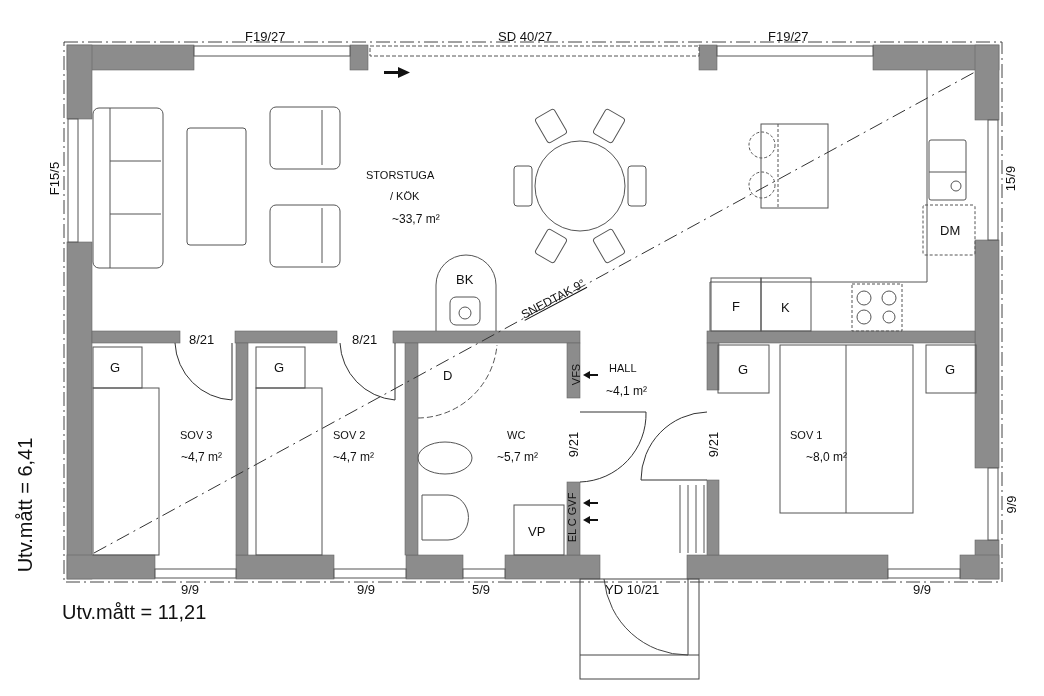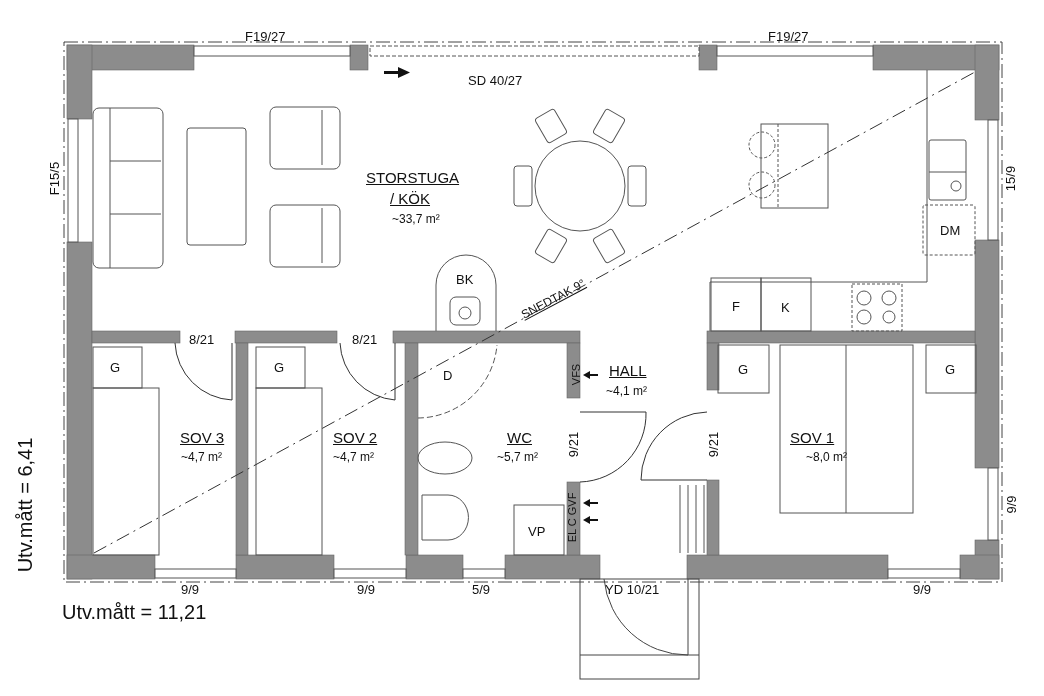--- a/index.html
+++ b/index.html
@@ -1,19 +1,19 @@
 <!DOCTYPE html>
 <html><head>
 <meta charset="utf-8">
 <style>
   html,body{margin:0;padding:0;background:#fff;}
   body{width:1044px;height:696px;position:relative;overflow:hidden;font-family:"Liberation Sans",sans-serif;color:#111;}
   #plan{position:absolute;left:0;top:0;width:1044px;height:696px;}
   .lbl{position:absolute;white-space:nowrap;font-family:"Liberation Sans",sans-serif;color:#111;line-height:1;}
-  .room-name{font-size:15px;text-align:left;text-decoration:underline;}
+  .room-name{font-size:11px;text-align:left;}
   .room-area{font-size:12px;text-align:center;}
   .dim{font-size:13px;}
   .small{font-size:13px;}
   .rot{transform-origin:center center;}
   .big{font-size:20px;}
 </style>
 </head>
 <body>
 
 <svg id="plan" width="1044" height="696" viewBox="0 0 1044 696" xmlns="http://www.w3.org/2000/svg">
@@ -177,21 +177,21 @@
     <polygon points="583,503 590,499 590,507"></polygon>
       <rect x="590" y="502" width="8" height="2"></rect>
     <polygon points="583,520 590,516 590,524"></polygon>
       <rect x="590" y="519" width="8" height="2"></rect>
   </g>
 
   <line x1="94" y1="553" x2="975" y2="72" stroke="#333" stroke-width="1" stroke-dasharray="14 5 2 5"></line>
 </svg>
 
 <div class="lbl dim" style="left:245px;top:30px;">F19/27</div>
-<div class="lbl dim" style="left:468px;top:30px;margin-top:44px;">SD 40/27</div>
+<div class="lbl dim" style="left:498px;top:30px;">SD 40/27</div>
 <div class="lbl dim" style="left:768px;top:30px;">F19/27</div>
 <div class="lbl dim rot" style="left:38px;top:172px;transform:rotate(-90deg);">F15/5</div>
 <div class="lbl dim rot" style="left:998px;top:172px;transform:rotate(-90deg);">15/9</div>
 <div class="lbl dim rot" style="left:1002px;top:498px;transform:rotate(-90deg);">9/9</div>
 
 <div class="lbl room-name" style="left:366px;top:170px;">STORSTUGA</div>
 <div class="lbl room-name" style="left:390px;top:191px;">/ KÖK</div>
 <div class="lbl room-area" style="left:392px;top:213px;">~33,7 m²</div>
 
 <div class="lbl small" style="left:456px;top:273px;">BK</div>

